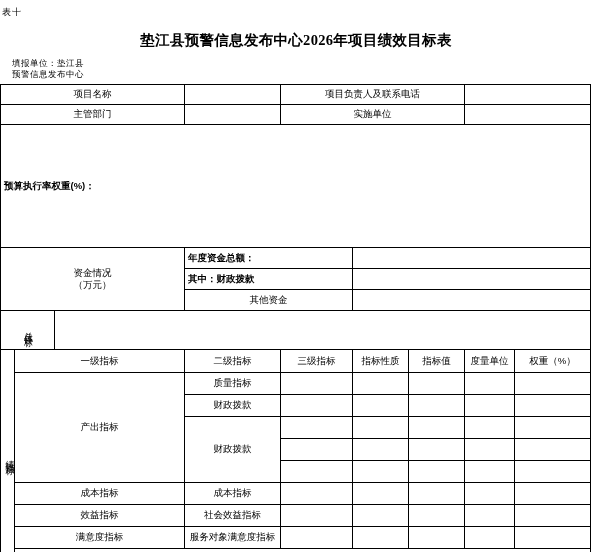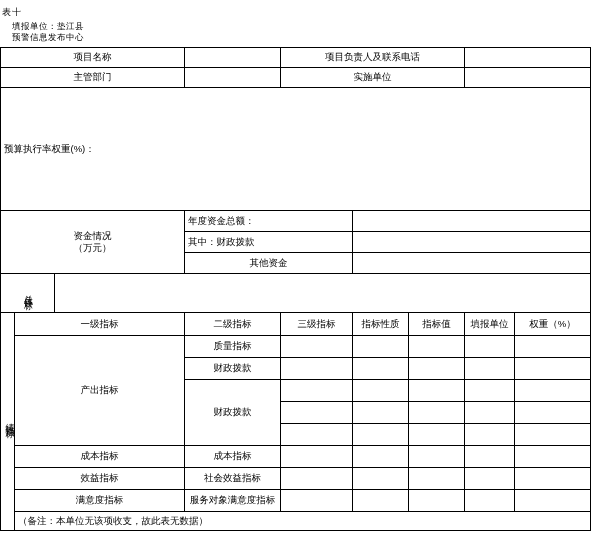--- a/index.html
+++ b/index.html
@@ -50,21 +50,21 @@
   }
   table.main td {
     border: 1px solid #000000;
     font-size: 9.5px;
     padding: 2px 3px;
     vertical-align: middle;
     font-family: "Liberation Sans", sans-serif;
     line-height: 1.3;
   }
   .c { text-align: center; }
-  .l { text-align: left; }
+  .l { text-align: left; font-weight: bold; }
   .vtext {
     writing-mode: vertical-rl;
     text-orientation: upright;
     letter-spacing: 2px;
     display: inline-block;
     line-height: 1.1;
   }
   .vcell { text-align: center; vertical-align: middle; padding: 0; }
   .h28 { height: 20px; }
   .big { height: 118px; }
@@ -75,20 +75,21 @@
   }
   .tall-row td { height: 17px; text-align: center; }
 </style>
 </head>
 <body>
 
 <div class="page">
 
   <div class="form-number">表十</div>
 
+  <div class="doc-title">垫江县预警信息发布中心2026年项目绩效目标表</div>
 
   <div class="unit-line">填报单位：垫江县预警信息发布中心</div>
 
   <table class="main">
     <colgroup>
       <col style="width:14px">
       <col style="width:40px">
       <col style="width:130px">
       <col style="width:96px">
       <col style="width:72px">
@@ -144,21 +145,21 @@
 
     <tr>
       <td class="vcell" rowspan="10" style="height:150px">
         <span class="vtext" style="font-size:9px">绩效指标</span>
       </td>
       <td class="c" colspan="2" style="height:18px">一级指标</td>
       <td class="c">二级指标</td>
       <td class="c">三级指标</td>
       <td class="c">指标性质</td>
       <td class="c">指标值</td>
-      <td class="c">填报单位</td>
+      <td class="c">度量单位</td>
       <td class="c" colspan="2">权重（%）</td>
     </tr>
 
     <tr class="tall-row">
       <td class="c" colspan="2" rowspan="5">产出指标</td>
       <td class="c">质量指标</td>
       <td></td>
       <td></td>
       <td></td>
       <td></td>

